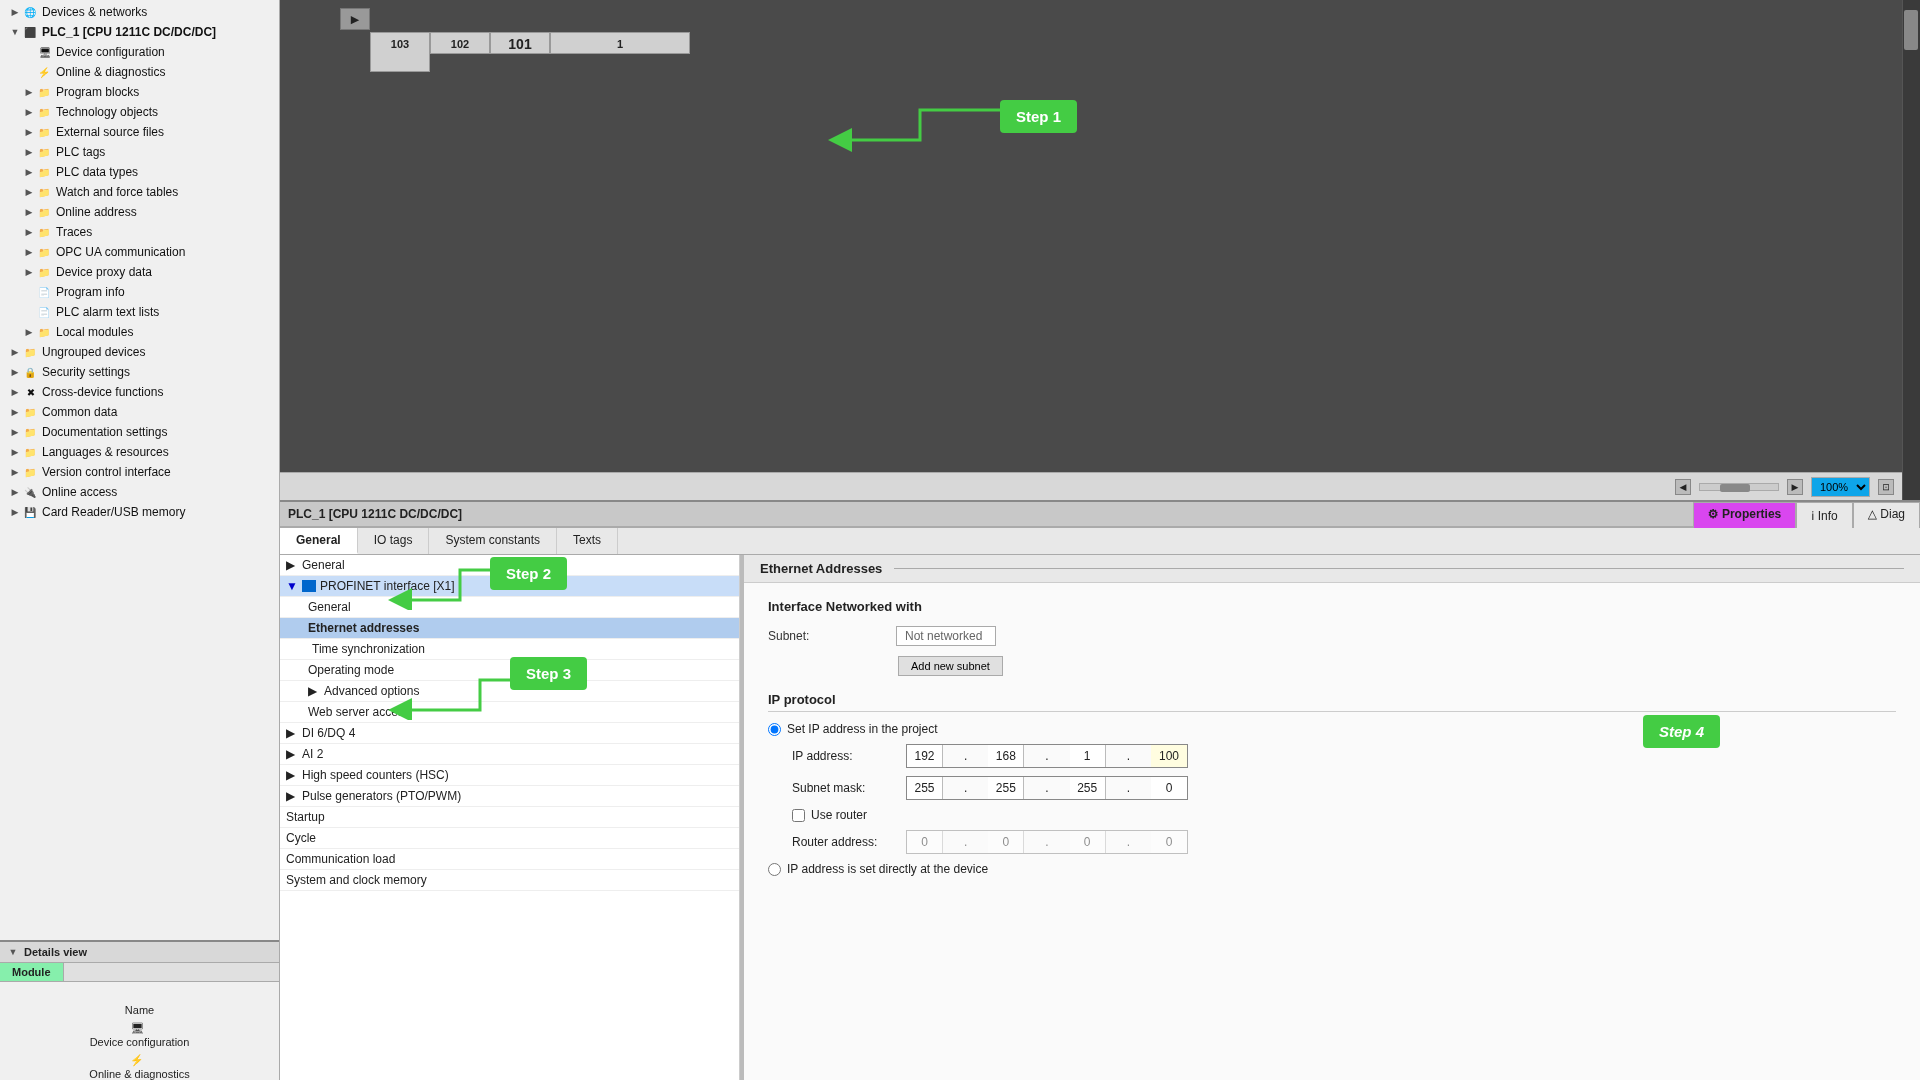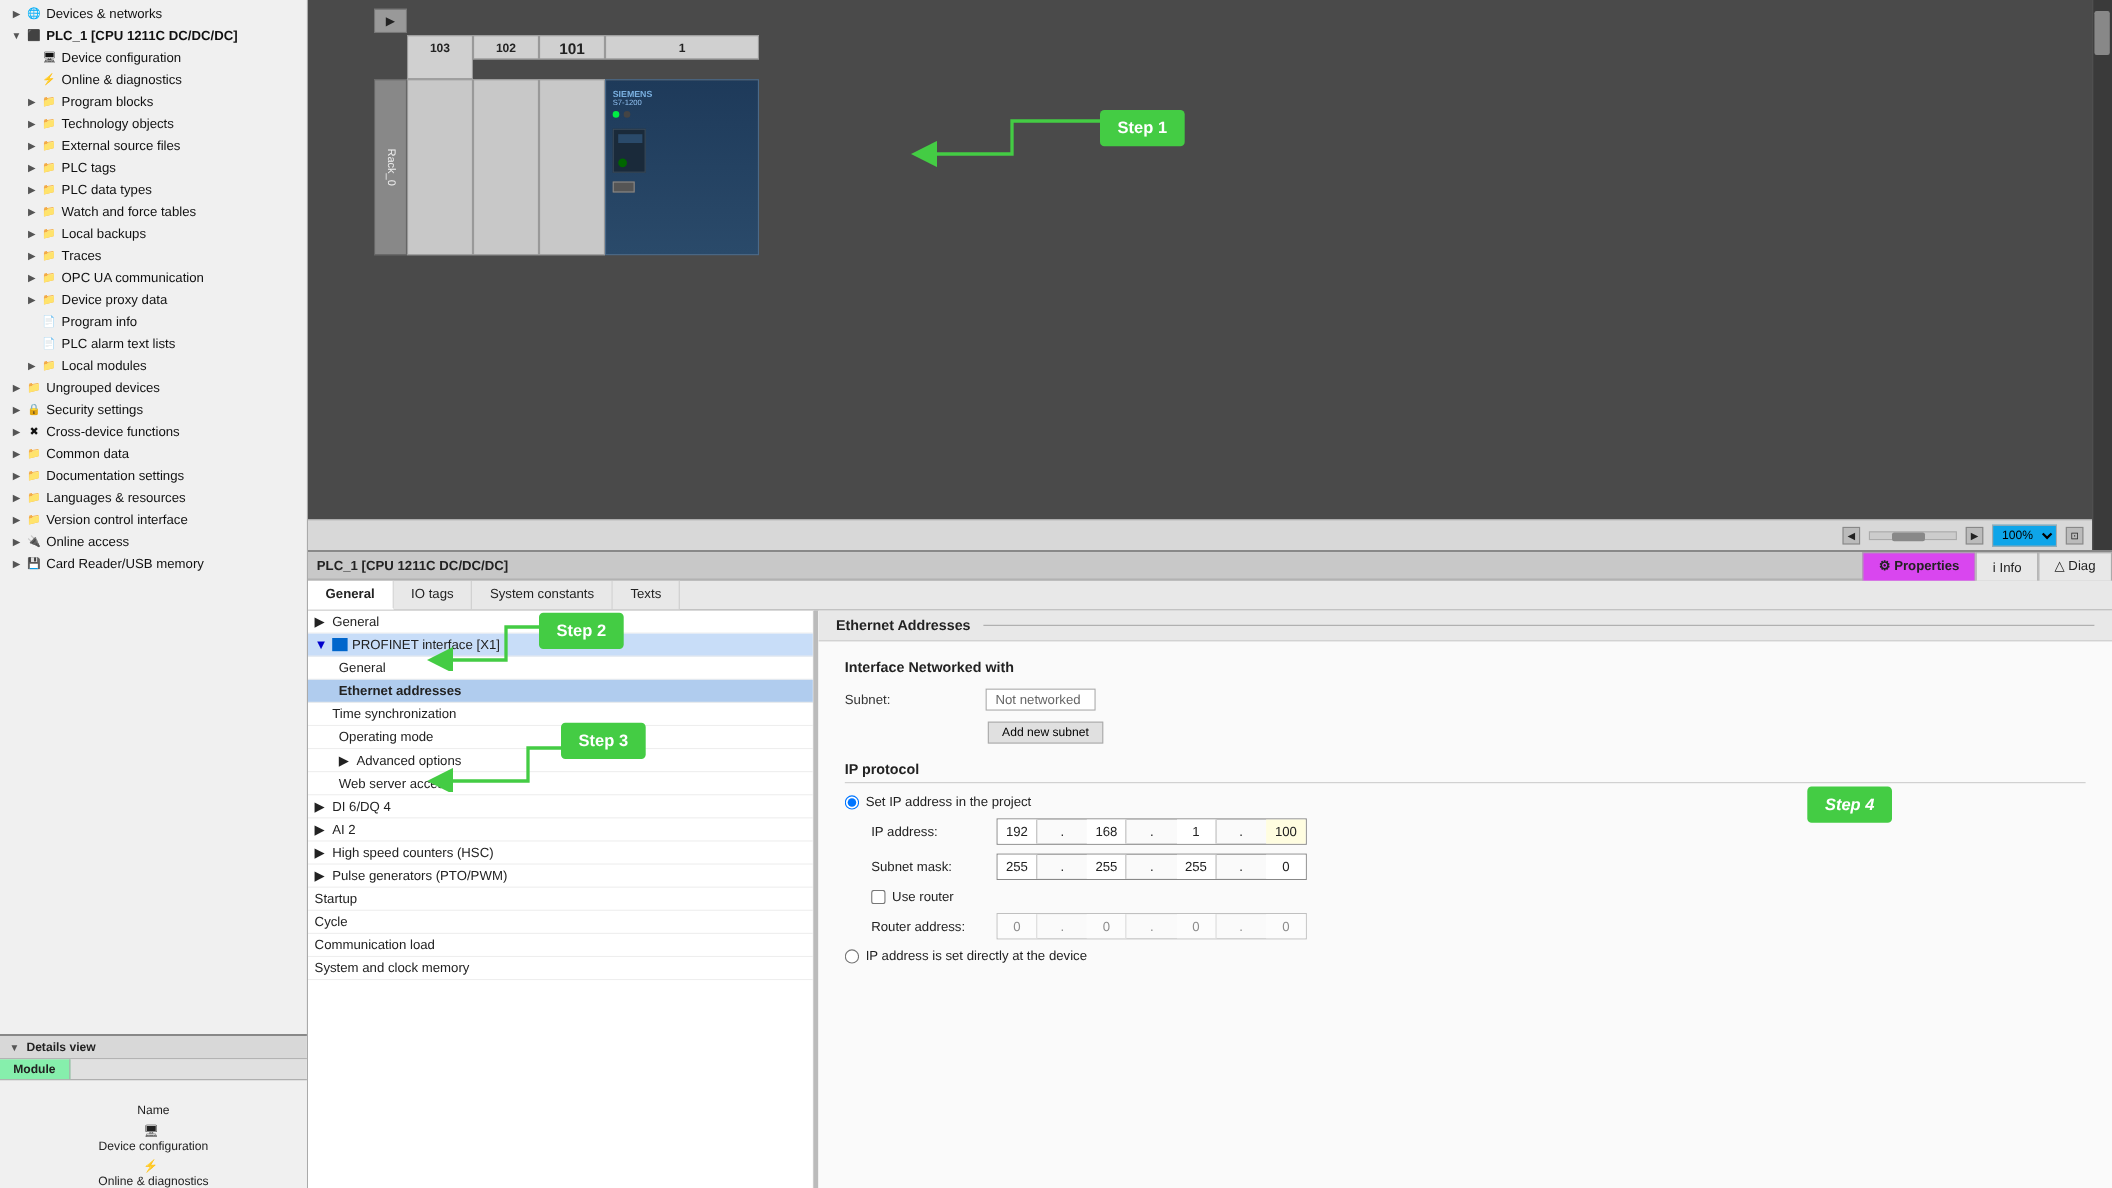--- a/index.html
+++ b/index.html
@@ -454,21 +454,21 @@
         <span>PLC data types</span>
       </div>
       <div class="tree-item indent-2">
         <span class="expand-arrow">▶</span>
         <span class="tree-icon">📁</span>
         <span>Watch and force tables</span>
       </div>
       <div class="tree-item indent-2">
         <span class="expand-arrow">▶</span>
         <span class="tree-icon">📁</span>
-        <span>Local backups</span>
+        <span>Online address</span>
       </div>
       <div class="tree-item indent-2">
         <span class="expand-arrow">▶</span>
         <span class="tree-icon">📁</span>
         <span>Traces</span>
       </div>
       <div class="tree-item indent-2">
         <span class="expand-arrow">▶</span>
         <span class="tree-icon">📁</span>
         <span>OPC UA communication</span>
@@ -578,45 +578,20 @@
           <div style="width:30px; height:22px; background:#999; border:1px solid #777; display:flex; align-items:center; justify-content:center; cursor:pointer; font-size:11px;">▶</div>
         </div>
 
         <div style="display:flex; margin-left:30px;">
           <div style="width:60px; height:40px; background:#d0d0d0; border:1px solid #999; text-align:center; line-height:22px; font-size:11px; font-weight:bold;">103</div>
           <div style="width:60px; height:22px; background:#d0d0d0; border:1px solid #999; text-align:center; line-height:22px; font-size:11px; font-weight:bold;">102</div>
           <div style="width:60px; height:22px; background:#d0d0d0; border:1px solid #999; text-align:center; line-height:22px; font-size:14px; font-weight:bold;">101</div>
           <div style="width:140px; height:22px; background:#d0d0d0; border:1px solid #999; text-align:center; line-height:22px; font-size:11px; font-weight:bold;">1</div>
         </div>
 
-        <div style="display:flex;">
-
-          <div style="width:30px; display:flex; align-items:center; justify-content:center; background:#888; border:1px solid #666; writing-mode:vertical-rl; font-size:10px; color:#eee; height:160px;">Rack_0</div>
-
-          <div style="width:60px; height:160px; background:#c8c8c8; border:1px solid #999;"></div>
-          <div style="width:60px; height:160px; background:#c8c8c8; border:1px solid #999;"></div>
-          <div style="width:60px; height:160px; background:#c8c8c8; border:1px solid #999;"></div>
-
-          <div style="width:140px; height:160px; background:linear-gradient(to bottom, #1e3a5a, #2a4a6a); border:1px solid #4a6a8a; position:relative; cursor:pointer;">
-            <div style="padding:8px 6px;">
-              <div style="color:#7ab0e0; font-size:8px; font-weight:bold;">SIEMENS</div>
-              <div style="color:#90c0f0; font-size:7px;">S7-1200</div>
-              <div style="display:flex; gap:4px; margin-top:4px;">
-                <div style="width:6px; height:6px; border-radius:50%; background:#00ee44;"></div>
-                <div style="width:6px; height:6px; border-radius:50%; background:#444;"></div>
-              </div>
-
-              <div style="margin-top:10px; width:30px; height:40px; background:#1a2a3a; border:1px solid #3a4a5a; position:relative;">
-                <div style="position:absolute; top:4px; left:4px; width:22px; height:8px; background:#2a4a6a;"></div>
-                <div style="position:absolute; bottom:4px; left:4px; width:8px; height:8px; background:#006600; border-radius:50%;"></div>
-              </div>
-              <div style="margin-top:8px; width:20px; height:10px; background:#555; border:1px solid #888;"></div>
-            </div>
-          </div>
-        </div>
       </div>
 
       <div class="step-label" style="top:100px; left:720px;">Step 1</div>
 
       <svg class="arrow-svg" style="top:60px; left:520px; width:220px; height:100px;">
         <defs>
           <marker id="arrowhead1" markerWidth="8" markerHeight="8" refX="4" refY="4" orient="auto">
             <path d="M 0 0 L 8 4 L 0 8 Z" fill="#44cc44"></path>
           </marker>
         </defs>
@@ -685,21 +660,21 @@
             <span style="width:14px; display:inline-block; background:#0066cc; height:12px; margin-right:4px;"></span>
             <span>PROFINET interface [X1]</span>
           </div>
 
           <div class="config-item" style="padding-left:28px;">
             <span>General</span>
           </div>
           <div class="config-item selected" style="padding-left:28px; background:#b0ccee; font-weight:bold;">
             <span>Ethernet addresses</span>
           </div>
-          <div class="config-item" style="padding-left:22px;">
+          <div class="config-item" style="padding-left:32px;">
             <span>Time synchronization</span>
           </div>
           <div class="config-item" style="padding-left:28px;">
             <span>Operating mode</span>
           </div>
           <div class="config-item" style="padding-left:28px;">
             <span style="width:16px;">▶</span>
             <span>Advanced options</span>
           </div>
           <div class="config-item" style="padding-left:28px;">

